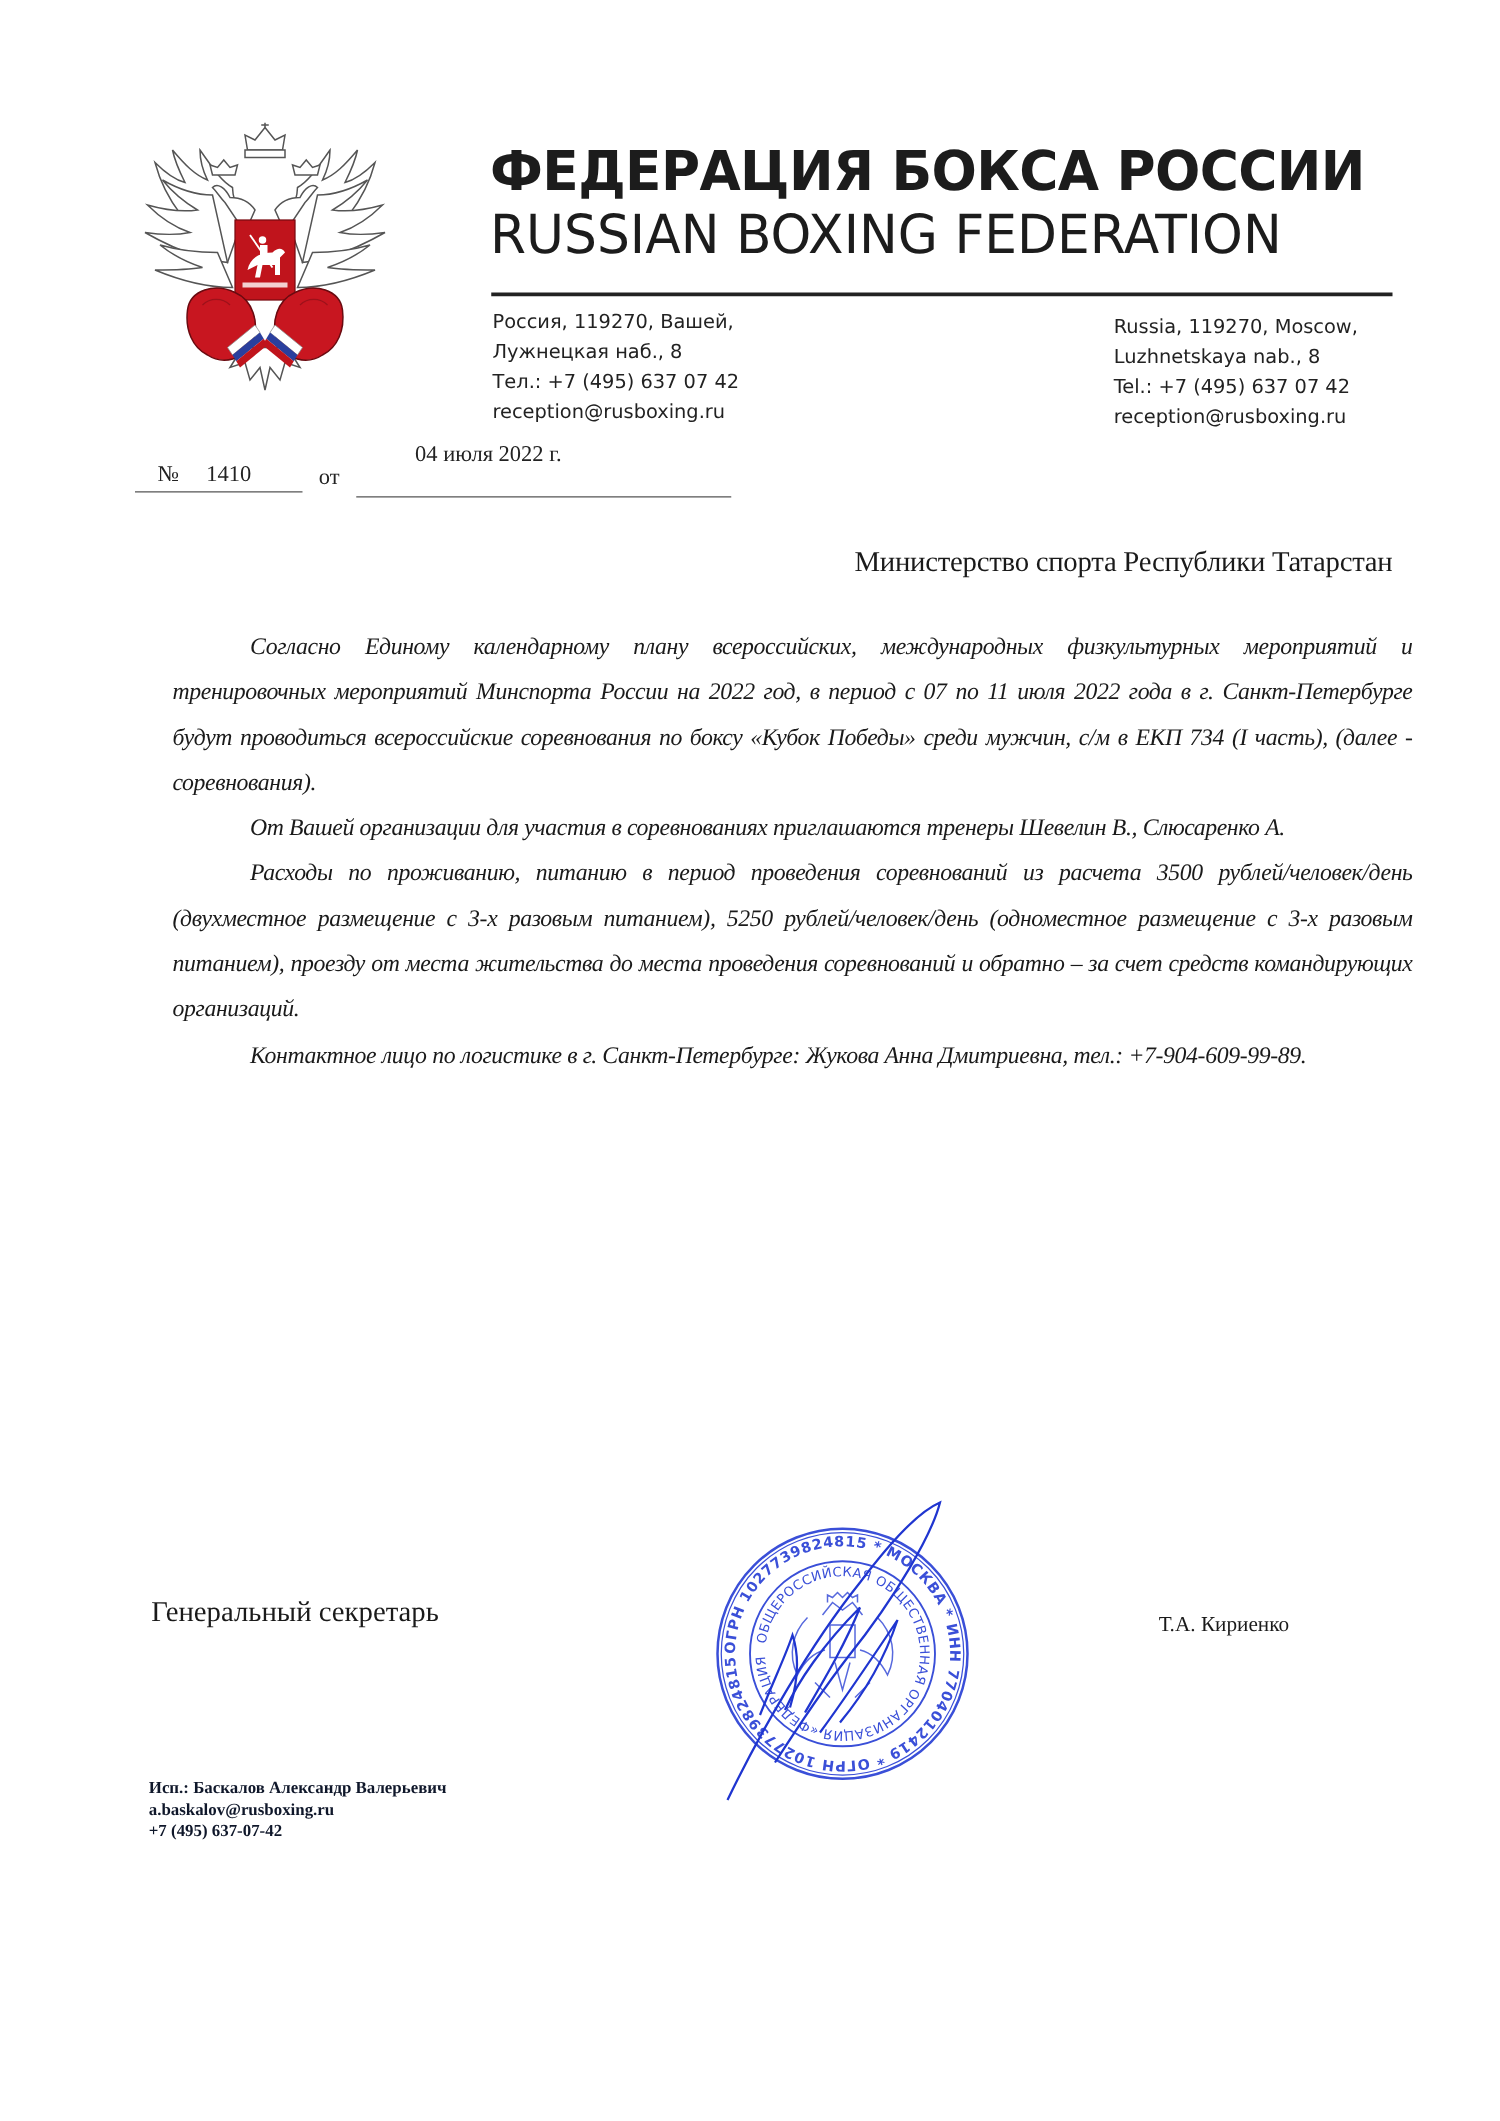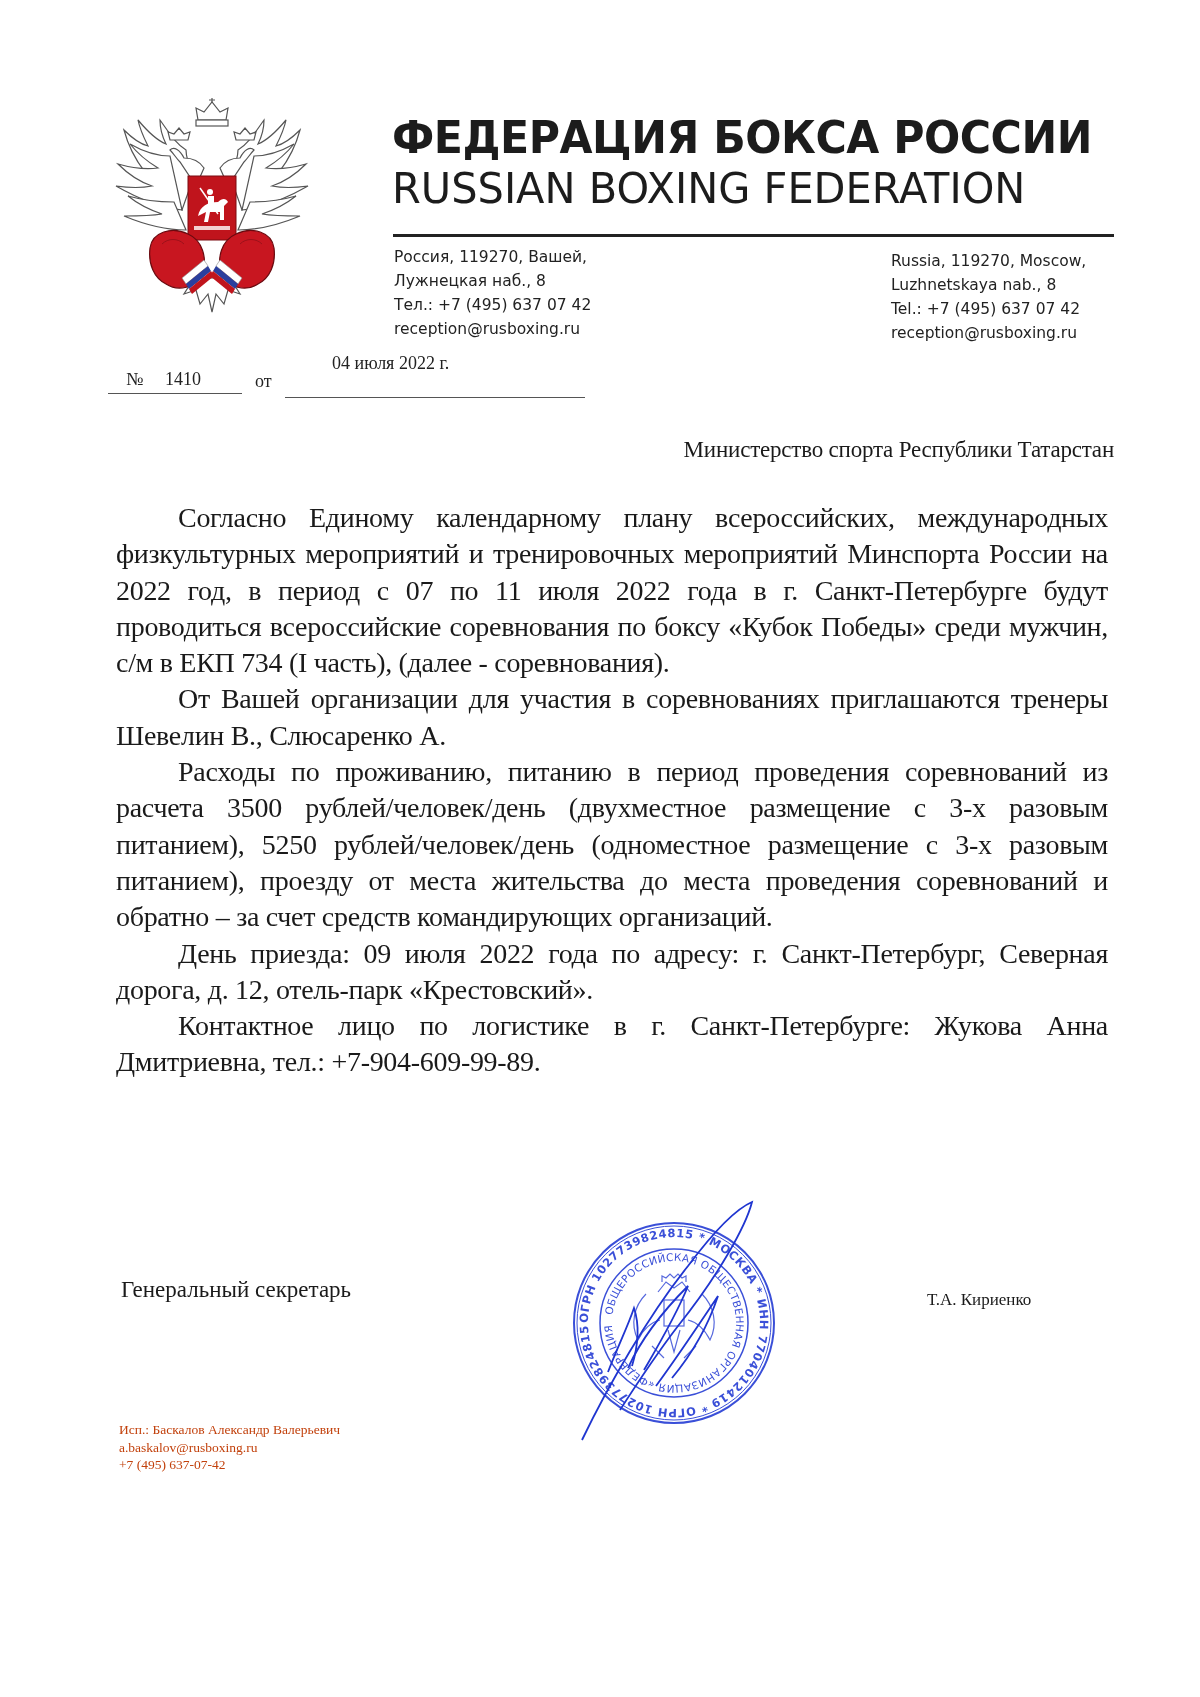--- a/index.html
+++ b/index.html
@@ -40,33 +40,34 @@
   .reg-ot { left: 255px; top: 370px; }
   .reg-date { left: 332px; top: 352px; }
   .reg-line1 { left: 108px; top: 393px; width: 134px; height: 1px; background: #555; }
   .reg-line2 { left: 285px; top: 397px; width: 300px; height: 1px; background: #555; }
 
   
   .addressee { right: 86px; top: 436px; font-size: 23px; line-height: 28px; white-space: nowrap; letter-spacing: -0.2px; }
 
   
   .body-text {
-    left: 116px; top: 500px; width: 992px;
-    font-size: 28px; line-height: 36.3px; text-align: justify; color: #1a1a1a;
+    left: 138px; top: 500px; width: 992px;
+    font-size: 19px; line-height: 36.3px; text-align: justify; color: #1a1a1a;
     letter-spacing: -0.3px;
+    font-style: italic;
   }
   .body-text p { margin: 0; text-indent: 62px; }
 
   
   .sig-title { left: 121px; top: 1276px; font-size: 23px; line-height: 28px; white-space: nowrap; }
   .sig-name { left: 927px; top: 1286px; font-size: 17px; line-height: 28px; white-space: nowrap; }
   #stamp { left: 568px; top: 1196px; width: 232px; height: 248px; }
 
   
-  .exec { left: 119px; top: 1421px; font-size: 13.5px; line-height: 17.5px; color: #c2410c; white-space: nowrap; }
+  .exec { left: 119px; top: 1421px; font-size: 13.5px; line-height: 17.5px; color: #0f172a; white-space: nowrap; font-weight: bold; }
   .exec div { margin: 0; }
 </style>
 </head>
 <body>
 
 <div id="logo" class="abs">
   <svg width="216" height="226" viewBox="0 0 216 226">
     <g fill="#fff" stroke="#555" stroke-width="1.2">
 
       <path d="M78 112 C55 90 30 70 20 32 C28 40 36 46 44 48 C40 40 36 32 34 22 C44 34 52 42 62 46 C58 38 56 30 56 22 C66 36 72 46 82 52 C82 60 86 70 90 78 Z"></path>
@@ -142,21 +143,20 @@
 <span class="abs reg reg-ot">от</span>
 <span class="abs reg reg-date">04 июля 2022 г.</span>
 <div class="abs reg-line2"></div>
 
 <div class="abs addressee">Министерство спорта Республики Татарстан</div>
 
 <div class="abs body-text">
   <p>Согласно Единому календарному плану всероссийских, международных физкультурных мероприятий и тренировочных мероприятий Минспорта России на 2022 год, в период с 07 по 11 июля 2022 года в г. Санкт-Петербурге будут проводиться всероссийские соревнования по боксу «Кубок Победы» среди мужчин, с/м в ЕКП 734 (I часть), (далее - соревнования).</p>
   <p>От Вашей организации для участия в соревнованиях приглашаются тренеры Шевелин В., Слюсаренко А.</p>
   <p>Расходы по проживанию, питанию в период проведения соревнований из расчета 3500 рублей/человек/день (двухместное размещение с 3-х разовым питанием), 5250 рублей/человек/день (одноместное размещение с 3-х разовым питанием), проезду от места жительства до места проведения соревнований и обратно – за счет средств командирующих организаций.</p>
-  <p>День приезда: 09 июля 2022 года по адресу: г. Санкт-Петербург, Северная дорога, д. 12, отель-парк «Крестовский».</p>
   <p>Контактное лицо по логистике в г. Санкт-Петербурге: Жукова Анна Дмитриевна, тел.: +7-904-609-99-89.</p>
 </div>
 
 <div class="abs sig-title">Генеральный секретарь</div>
 
 <div id="stamp" class="abs">
   <svg width="232" height="248" viewBox="0 0 232 248">
     <defs>
       <path id="outerArc" d="M106 127 m -86 0 a 86 86 0 1 1 172 0 a 86 86 0 1 1 -172 0"></path>
       <path id="innerArc" d="M106 127 m -62 0 a 62 62 0 1 1 124 0 a 62 62 0 1 1 -124 0"></path>

